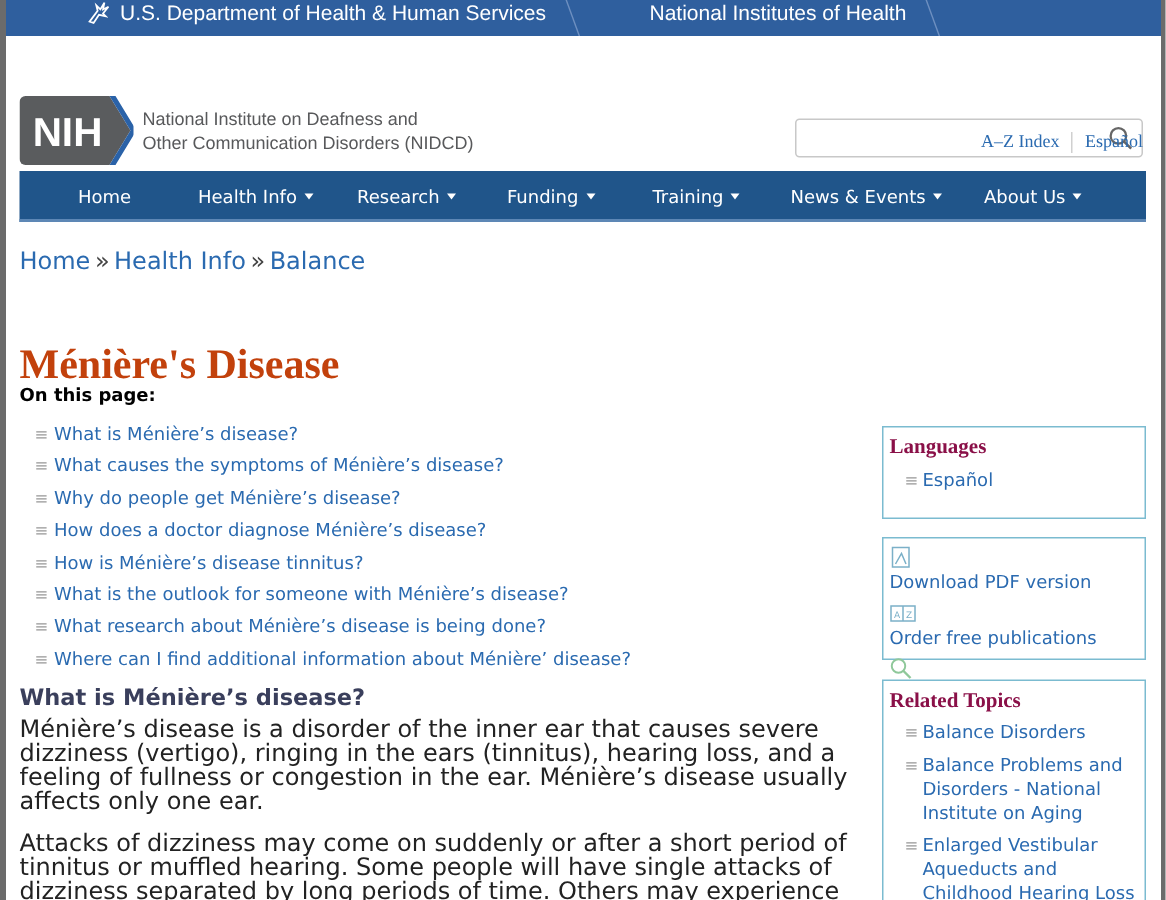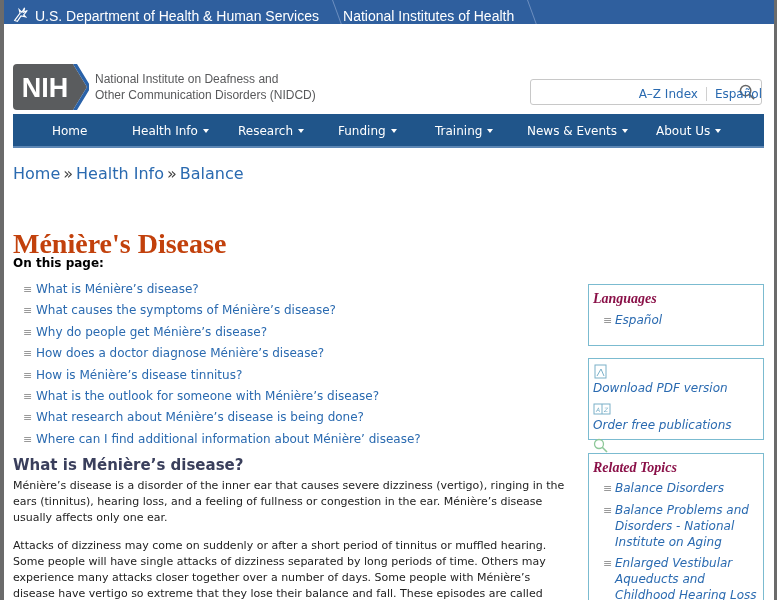--- a/index.html
+++ b/index.html
@@ -1,47 +1,47 @@
 <!DOCTYPE html>
 <html><head>
 <meta charset="utf-8">
 <style>
   * { box-sizing: border-box; margin: 0; padding: 0; }
   html, body { width: 777px; height: 600px; overflow: hidden; }
   body { background: #6b6b6b; font-family: "DejaVu Sans", sans-serif; }
   .page { position: absolute; left: 4px; top: 0; width: 770px; height: 600px; background: #fff; overflow: hidden; }
   .topbar { height: 24px; background: #2f5f9e; display: flex; align-items: center; color: #fff; font-family: "Liberation Sans", sans-serif; font-size: 14px; }
-  .topbar .seg { display: flex; align-items: flex-end; height: 24px; padding-left: 10px; padding-right: 14px; position: relative; }
+  .topbar .seg { display: flex; align-items: flex-start; height: 24px; padding-left: 10px; padding-right: 14px; position: relative; margin-left: 45px; }
   .topbar .seg::after { content: ""; position: absolute; right: 0; top: 0; width: 8px; height: 24px; border-right: 1px solid #6d8fc0; transform: skewX(20deg); transform-origin: top; }
   .topbar .seg.hhs { padding-left: 8px; }
   .eagle { width: 18px; height: 18px; margin-right: 5px; }
   .header { position: relative; height: 86px; }
   .logo { position: absolute; left: 9px; top: 40px; display: flex; align-items: center; }
   .nih-badge { width: 76px; height: 46px; position: relative; }
   .nih-text { font-family: "Liberation Sans", sans-serif; font-size: 12px; color: #58595b; line-height: 16px; margin-left: 6px; }
   .search { position: absolute; left: 526px; top: 55px; width: 232px; height: 26px; border: 1px solid #c8c8c8; border-radius: 3px; background: #fff; }
   .search input { border: none; outline: none; width: 200px; height: 24px; padding-left: 6px; background: transparent; }
   .search .mag { position: absolute; right: 5px; top: 4px; width: 17px; height: 17px; }
-  .toplinks { position: absolute; right: 12px; top: 87px; font-size: 12px; color: #2a6ab0; display: flex; align-items: center; }
+  .toplinks { position: absolute; right: 12px; top: 87px; font-size: 12px; color: #2a6ab0; display: flex; align-items: center; font-family: Liberation Serif, serif; }
   .toplinks .sep { width: 1px; height: 14px; background: #d0d0d0; margin: 0 8px; }
   .nav { position: absolute; left: 9px; top: 114px; width: 751px; height: 34px; background: #20558a; border-bottom: 2px solid #5d87b5; display: flex; align-items: center; font-size: 12px; color: #fff; }
   .nav .item { position: absolute; top: 10px; white-space: nowrap; }
   .nav .caret { display: inline-block; width: 0; height: 0; border-left: 3px solid transparent; border-right: 3px solid transparent; border-top: 4px solid #fff; margin-left: 5px; vertical-align: 2px; }
   .breadcrumb { position: absolute; left: 9px; top: 164px; font-size: 16px; color: #2a6ab0; }
   .breadcrumb .sep { color: #444; margin: 0 3px; }
   .main { position: absolute; left: 9px; top: 195px; width: 555px; }
   h1 { font-family: "Liberation Serif", serif; font-size: 28px; color: #c2410c; font-weight: bold; line-height: 22px; margin-top: 38px; }
   .onpage { font-size: 12px; font-weight: bold; color: #000; margin-top: 1px; }
   ul.toc { list-style: none; margin-top: 12px; margin-left: 10px; }
   ul.toc li { font-size: 12px; color: #2a6ab0; height: 21.4px; display: flex; align-items: flex-start; }
   .bullet { color: #999; font-size: 11px; width: 13px; flex: none; margin-top: 1px; }
   h2 { font-size: 15px; color: #3a3f5c; font-weight: bold; margin-top: 2px; line-height: 20px; }
-  p { font-size: 11px; color: #222; line-height: 16px; margin-top: 3px; margin-bottom: 12px; }
+  p { font-size: 16px; color: #222; line-height: 16px; margin-top: 3px; margin-bottom: 12px; }
   .sidebar { position: absolute; left: 584px; width: 176px; }
-  .box { border: 1px solid #7bbbd0; background: #fff; position: absolute; left: 0; width: 176px; font-style: italic; }
+  .box { border: 1px solid #7bbbd0; background: #fff; position: absolute; left: 0; width: 176px; }
   .box h3 { font-family: "Liberation Serif", serif; font-size: 14px; font-weight: bold; color: #8a1048; margin: 6px 0 0 4px; }
   .box ul { list-style: none; margin-left: 14px; }
   .box li { font-size: 12px; color: #2a6ab0; display: flex; line-height: 16px; margin-top: 5px; }
   .box li .bullet { width: 12px; }
   .tools li { margin-left: -10px; flex-direction: column; }
   .tools li .ti { width: 27px; flex: none; height: 16px; }
 </style>
 </head>
 <body>
 

